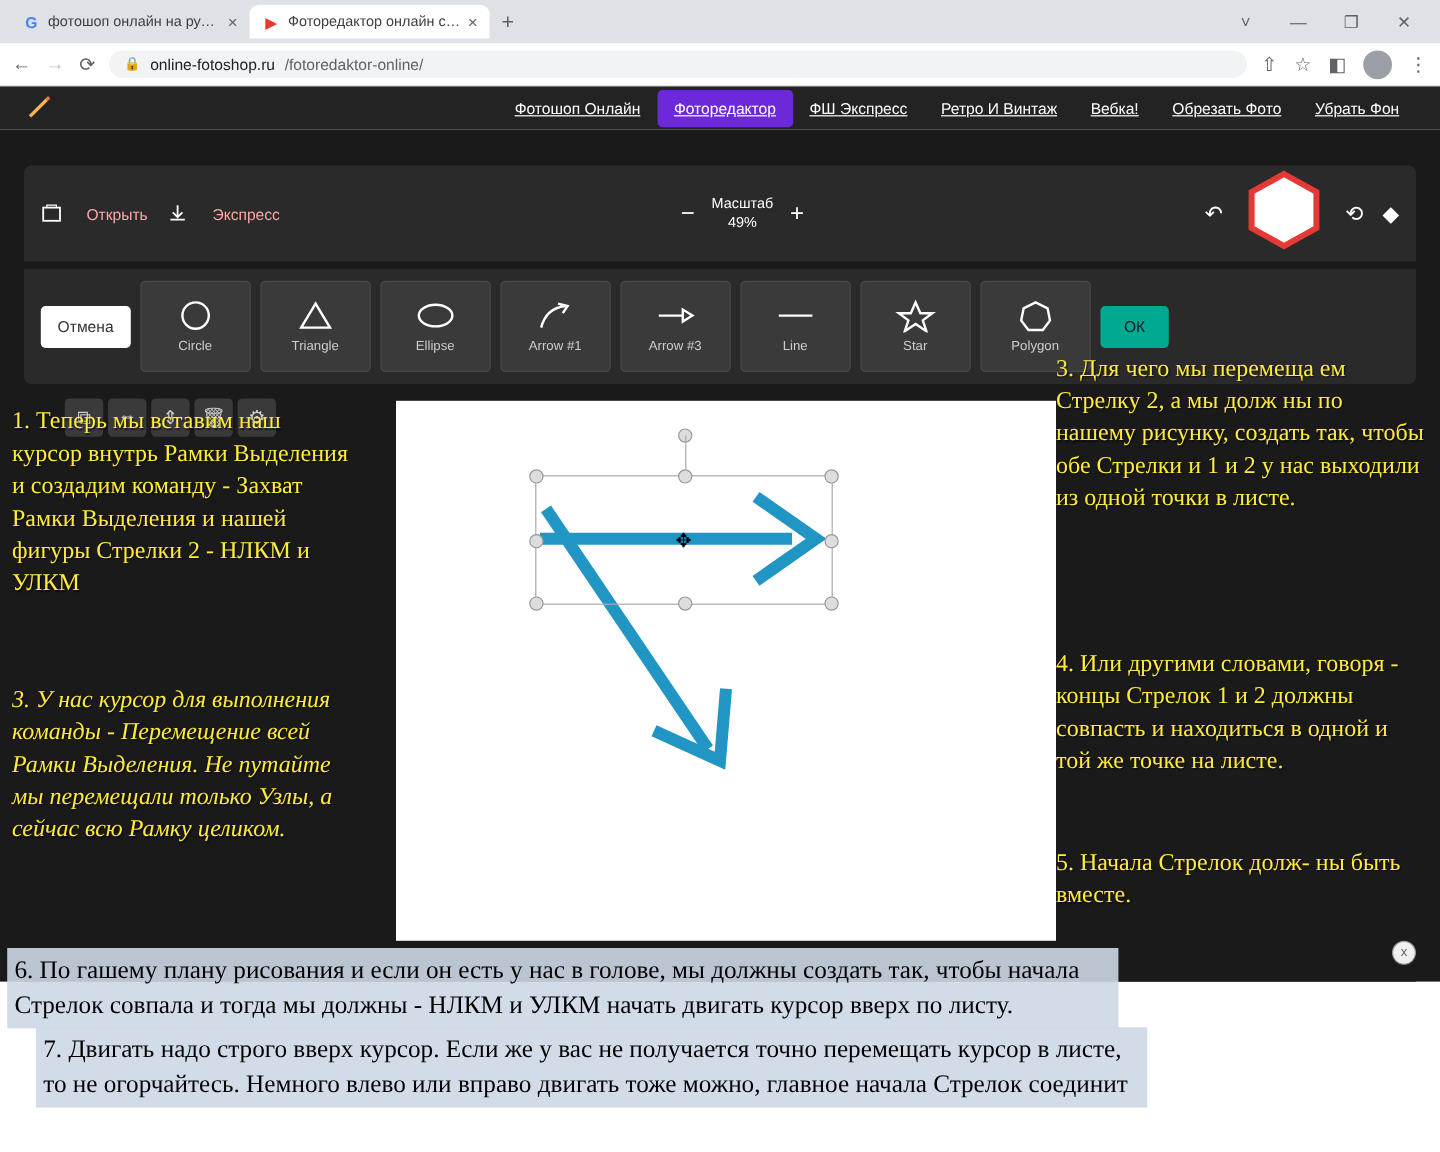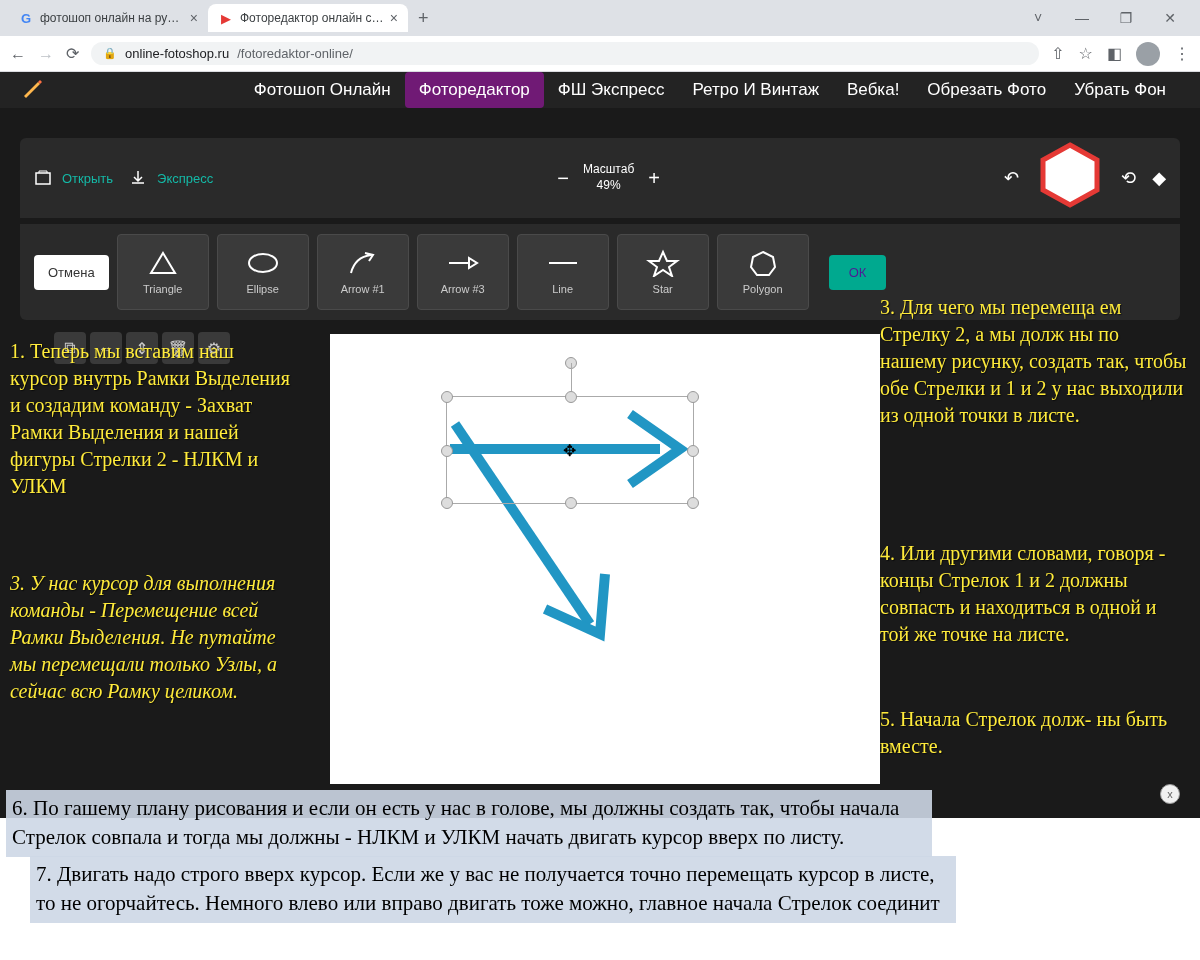--- a/index.html
+++ b/index.html
@@ -20,41 +20,41 @@
 .nav-icon { color: #5f6368; font-size: 16px; cursor: pointer; }
 .nav-icon.disabled { color: #bdc1c6; }
 .url-field { flex: 1; display: flex; align-items: center; gap: 8px; background: #f1f3f4; border-radius: 14px; padding: 4px 12px; font-size: 13px; color: #202124; }
 .url-lock { font-size: 11px; }
 .addr-right { display: flex; gap: 14px; align-items: center; }
 .avatar-circle { width: 24px; height: 24px; border-radius: 50%; background: #9aa0a6; }
 
 
 .site-nav { background: #232323; height: 36px; display: flex; align-items: center; padding: 0 20px; gap: 0; }
 .site-logo { margin-right: auto; }
-.nav-link { color: #fff; font-size: 17px; padding: 8px 14px; cursor: pointer; }
-.nav-link.active { background: #701a75; border-radius: 4px; }
+.nav-link { color: #fff; font-size: 13px; padding: 8px 14px; cursor: pointer; text-decoration: underline; }
+.nav-link.active { background: #6d28d9; border-radius: 4px; }
 
 
 .editor { background: #1a1a1a; padding: 10px 20px 0; }
 .editor-toolbar { background: #2a2a2a; display: flex; align-items: center; padding: 8px 14px; gap: 16px; border-radius: 6px 6px 0 0; margin-bottom: 6px; }
-.tb-btn { display: flex; align-items: center; gap: 10px; color: #14b8a6; font-size: 13px; cursor: pointer; }
+.tb-btn { display: flex; align-items: center; gap: 20px; color: #fca5a5; font-size: 13px; cursor: pointer; }
 .tb-center { margin: 0 auto; display: flex; align-items: center; gap: 14px; color: #fff; }
 .zoom-box { text-align: center; font-size: 12px; line-height: 1.3; }
 .zoom-sign { font-size: 20px; cursor: pointer; }
 .tb-right { display: flex; gap: 16px; align-items: center; }
 .hex-badge { width: 70px; height: 64px; position: relative; }
 .hex-badge svg { position: absolute; top: -6px; left: 0; }
 
 
 .shapes-bar { background: #2a2a2a; display: flex; align-items: center; padding: 10px 14px; gap: 8px; border-radius: 0 0 6px 6px; }
 .cancel-btn { background: #fff; color: #333; padding: 10px 14px; border-radius: 4px; font-size: 13px; cursor: pointer; }
 .shape-item { background: #3a3a3a; border: 1px solid #4a4a4a; border-radius: 4px; width: 92px; height: 76px; display: flex; flex-direction: column; align-items: center; justify-content: center; gap: 6px; cursor: pointer; }
 .shape-item svg { width: 36px; height: 28px; }
 .shape-label { color: #ccc; font-size: 11px; }
-.ok-btn { background: #00a98f; color: #4c1d95; padding: 10px 20px; border-radius: 4px; font-size: 13px; cursor: pointer; margin-left: 12px; }
+.ok-btn { background: #00a98f; color: #0f172a; padding: 10px 20px; border-radius: 4px; font-size: 13px; cursor: pointer; margin-left: 0; }
 
 
 .canvas-wrap { background: #1a1a1a; position: relative; height: 498px; }
 .side-tools { position: absolute; top: 12px; left: 34px; display: flex; gap: 4px; }
 .side-tool { width: 32px; height: 32px; background: #3a3a3a; border-radius: 4px; display: flex; align-items: center; justify-content: center; color: #ccc; cursor: pointer; }
 .canvas { position: absolute; left: 310px; top: 14px; width: 550px; height: 450px; background: #fff; }
 .sel-box { position: absolute; border: 1px solid #aaa; }
 .sel-handle { position: absolute; width: 12px; height: 12px; background: #ddd; border: 1px solid #999; border-radius: 50%; }
 .move-cursor { position: absolute; font-size: 16px; color: #000; }
 
@@ -159,20 +159,26 @@
             <polygon points="35,5 62,20 62,50 35,65 8,50 8,20" fill="#fff" stroke="#e53935" stroke-width="5"></polygon>
           </svg>
       </span>
       <span style="color:#fff;font-size:18px">⟲</span>
       <span style="color:#fff;font-size:18px">◆</span>
     </div>
   </div>
 
   <div class="shapes-bar">
     <span class="cancel-btn">Отмена</span>
+    <div class="shape-item">
+        <svg>
+          <circle cx="18" cy="14" r="11" fill="none" stroke="#fff" stroke-width="2"></circle>
+        </svg>
+        <span class="shape-label">Circle</span>
+      </div>
     <div class="shape-item">
         <svg>
           <path d="M18 4 L30 24 L6 24 Z" fill="none" stroke="#fff" stroke-width="2"></path>
         </svg>
         <span class="shape-label">Triangle</span>
       </div>
     <div class="shape-item">
         <svg>
           <ellipse cx="18" cy="14" rx="14" ry="9" fill="none" stroke="#fff" stroke-width="2"></ellipse>
         </svg>

